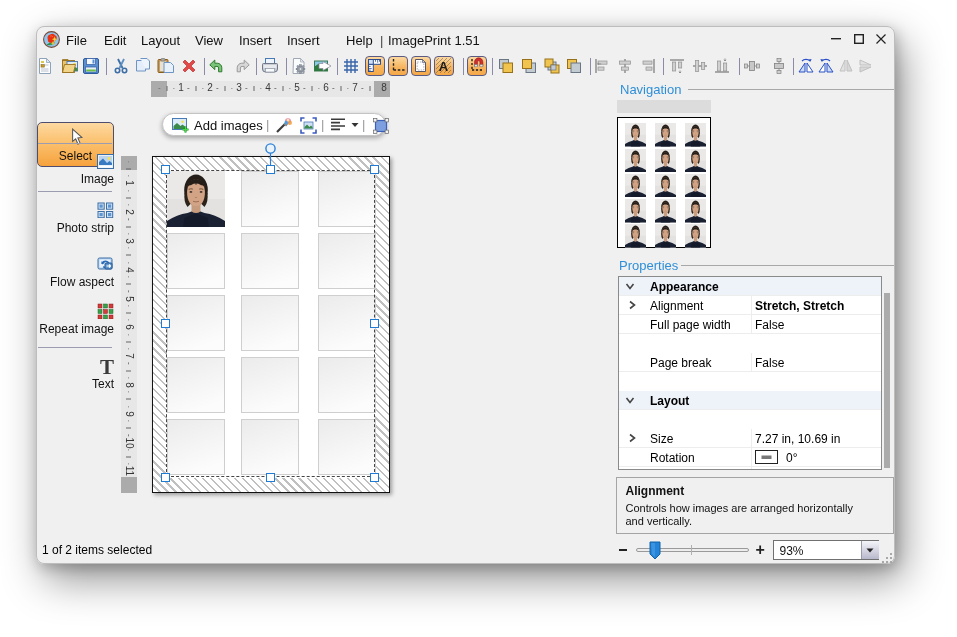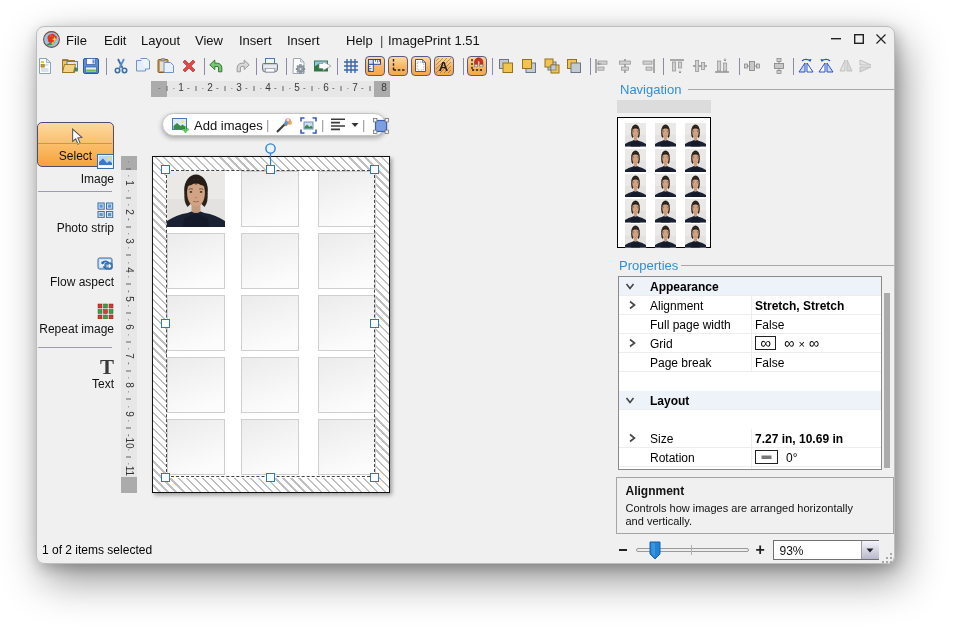--- a/index.html
+++ b/index.html
@@ -637,46 +637,37 @@
           </svg>
           <span class="plabel">Alignment</span>
           <span class="pval" style="font-weight:bold">Stretch, Stretch</span>
           <div class="pcolline"></div>
         </div>
       <div class="prow" style="top:38.0px">
           <span class="plabel">Full page width</span>
           <span class="pval" style="">False</span>
           <div class="pcolline"></div>
         </div>
-      <div class="prow" style="top:57.0px">
-          <svg class="pchev" viewBox="0 0 10 10">
-            <path d="M3 1.5 L7.5 5 L3 8.5" fill="none" stroke="#444" stroke-width="1.6"></path>
-          </svg>
-          <span class="plabel">Grid</span>
-          <div class="abs" style="left:136px;top:2px;width:21px;height:14px;border:1px solid #222;text-align:center;line-height:12px;font-size:15px">∞</div>
-          <div class="abs" style="left:165px;top:0.5px;font-size:14.5px">∞ <span style="font-size:11px">×</span> ∞</div>
-          <div class="pcolline"></div>
-        </div>
       <div class="prow" style="top:76.0px">
           <span class="plabel">Page break</span>
           <span class="pval" style="">False</span>
           <div class="pcolline"></div>
         </div>
       <div class="prow phdr" style="top:114.0px">
           <svg class="pchev" style="left:6px" viewBox="0 0 10 10">
             <path d="M1.5 3 L5 7.5 L8.5 3" fill="none" stroke="#444" stroke-width="1.6"></path>
           </svg>
           <span class="plabel">Layout</span>
         </div>
       <div class="prow" style="top:152.0px">
           <svg class="pchev" viewBox="0 0 10 10">
             <path d="M3 1.5 L7.5 5 L3 8.5" fill="none" stroke="#444" stroke-width="1.6"></path>
           </svg>
           <span class="plabel">Size</span>
-          <span class="pval" style="font-weight:bold">7.27 in, 10.69 in</span>
+          <span class="pval" style="font-weight:normal">7.27 in, 10.69 in</span>
           <div class="pcolline"></div>
         </div>
       <div class="prow" style="top:171.0px">
           <span class="plabel">Rotation</span>
           <svg class="abs" style="left:136px;top:2px" width="23" height="14" viewBox="0 0 23 14">
             <rect x="0.5" y="0.5" width="22" height="13" fill="#fff" stroke="#222"></rect>
             <rect x="6.5" y="5.5" width="10" height="3.5" fill="#777"></rect>
           </svg>
           <div class="abs" style="left:167px;top:2.5px">0°</div>
           <div class="pcolline"></div>

